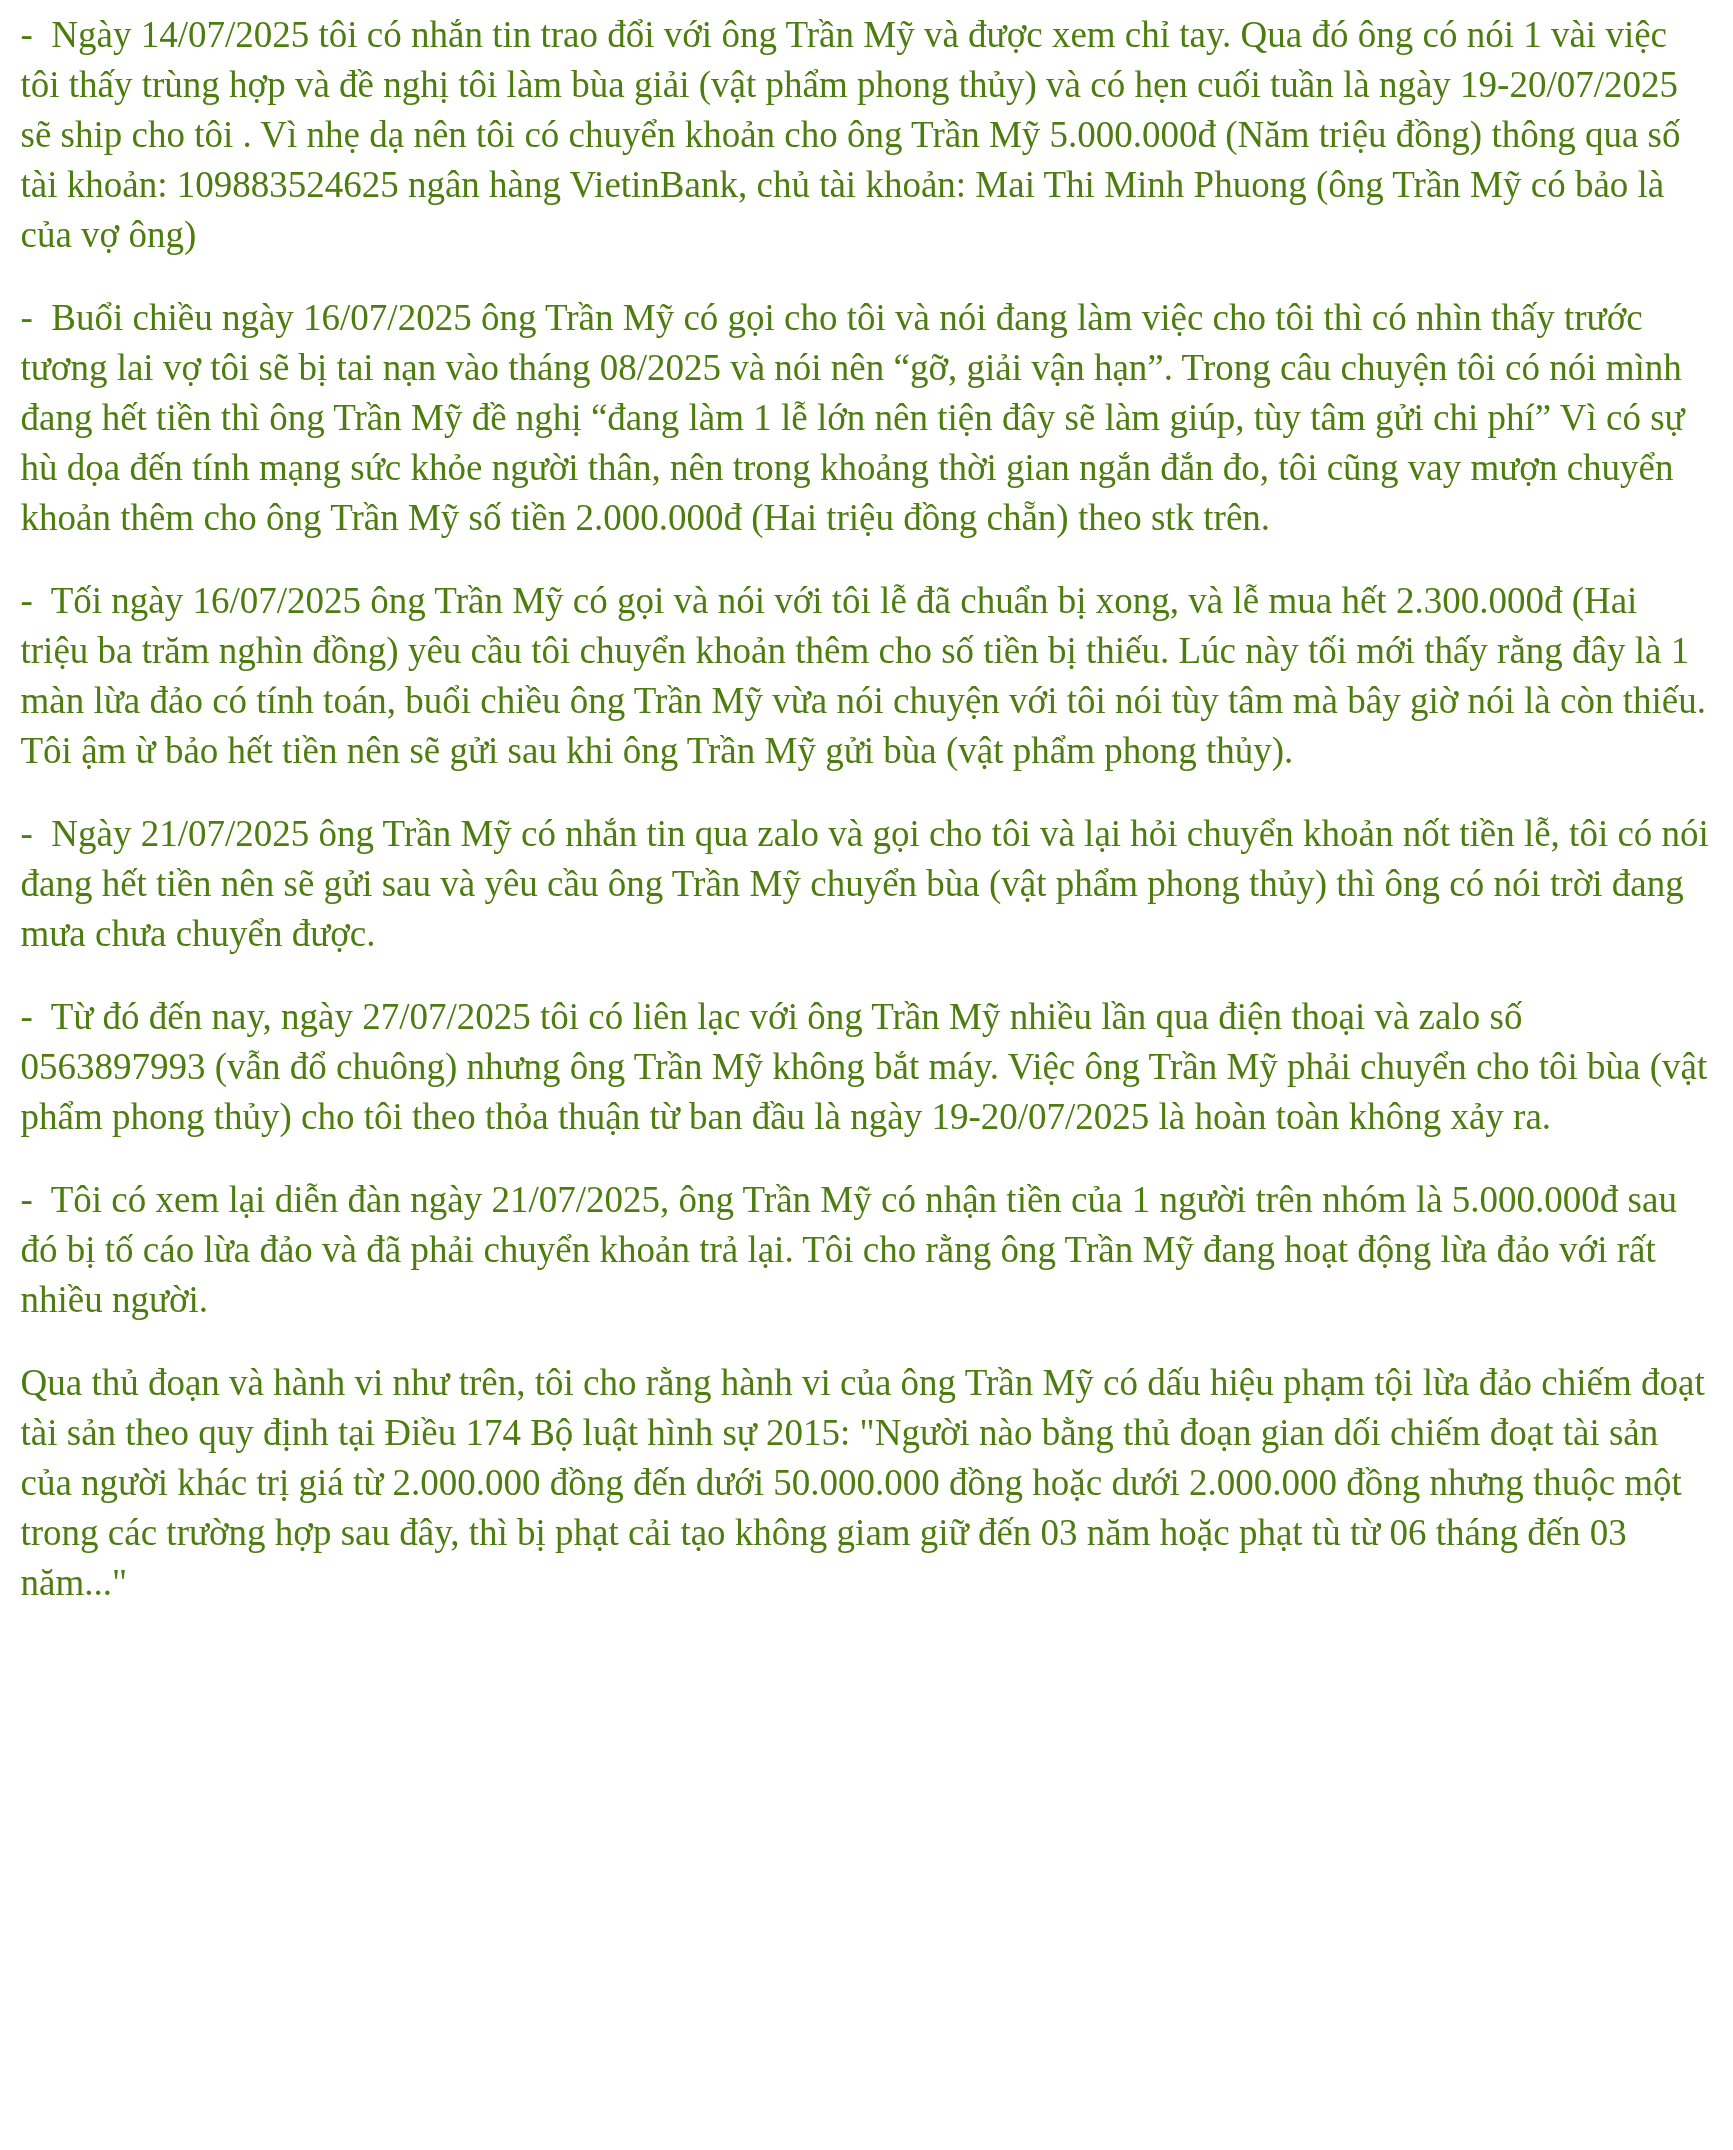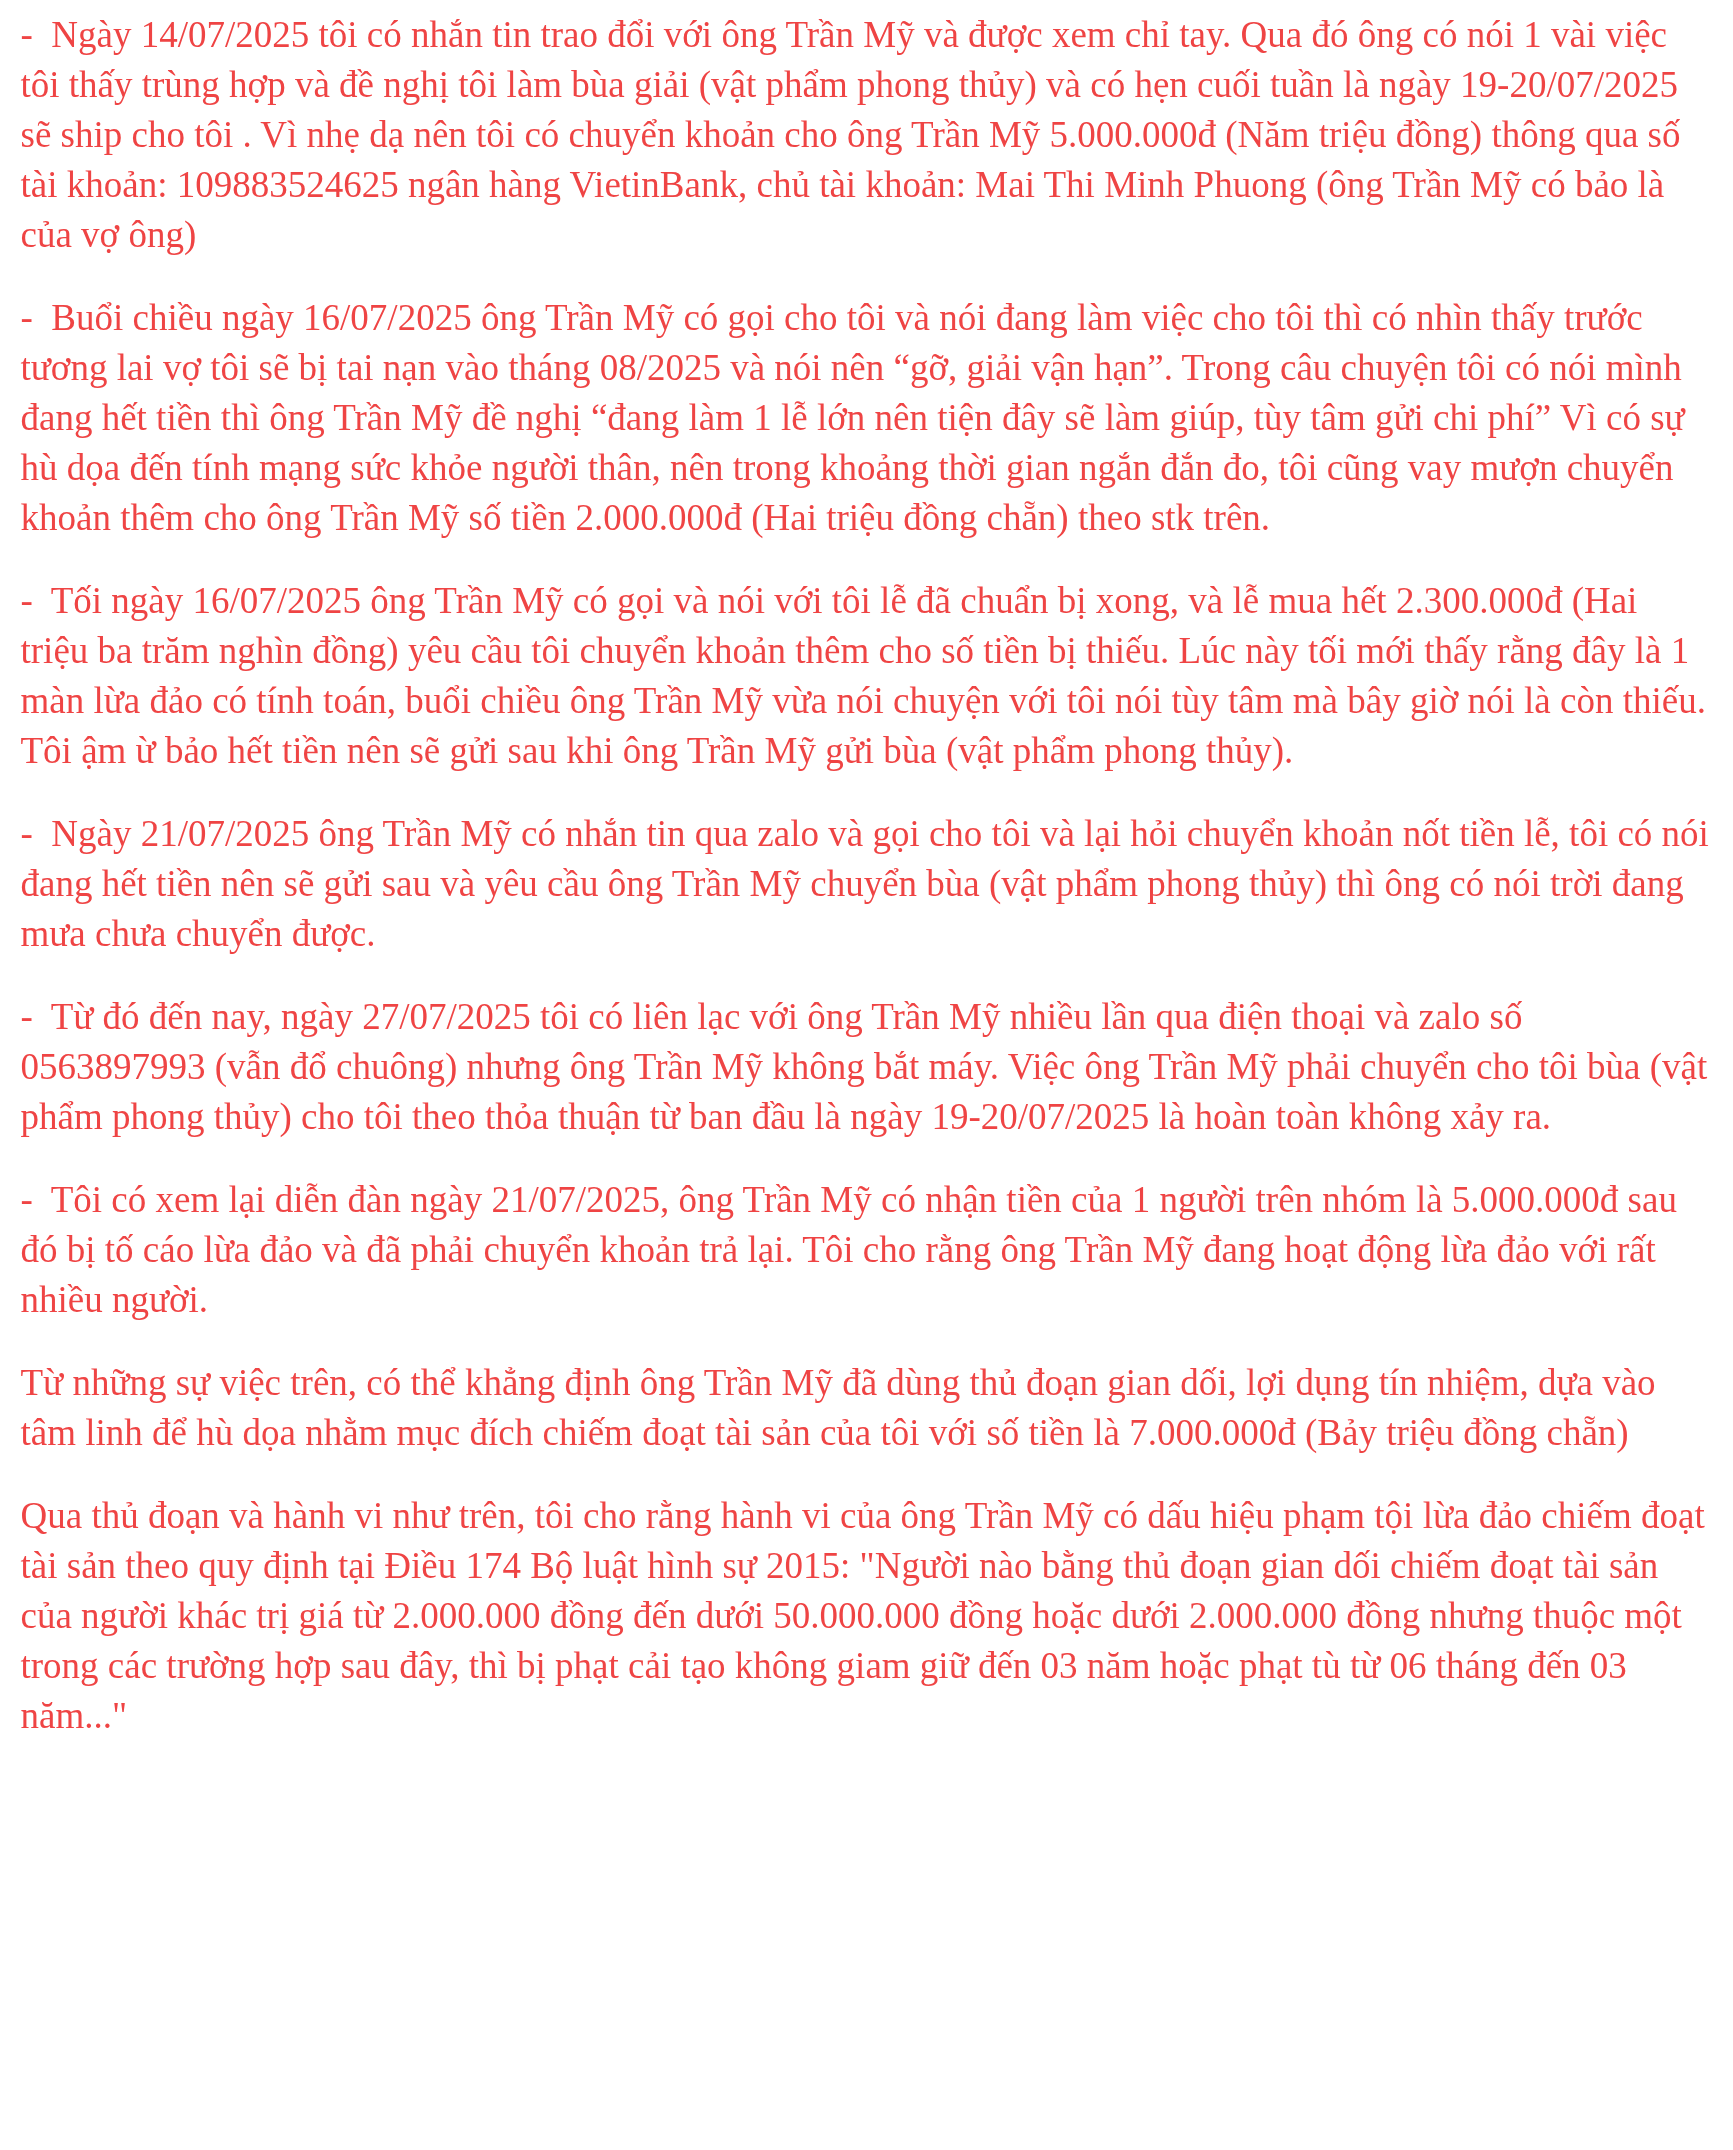--- a/index.html
+++ b/index.html
@@ -10,21 +10,21 @@
   body {
     width: 1734px;
     height: 2151px;
     overflow: hidden;
     box-sizing: border-box;
   }
   .doc {
     box-sizing: border-box;
     width: 1734px;
     padding: 9.8px 23px 0 20.5px;
-    color: #ef4444;
+    color: #4d7c0f;
     font-family: "Liberation Serif", "DejaVu Serif", serif;
     font-size: 37px;
     line-height: 50px;
   }
   .doc p {
     margin: 0 0 33px 0;
     white-space: pre-wrap;
     text-align: left;
     word-spacing: normal;
   }
@@ -32,16 +32,15 @@
 </head>
 <body>
 
 <main class="doc">
   <p>-  Ngày 14/07/2025 tôi có nhắn tin trao đổi với ông Trần Mỹ và được xem chỉ tay. Qua đó ông có nói 1 vài việc tôi thấy trùng hợp và đề nghị tôi làm bùa giải (vật phẩm phong thủy) và có hẹn cuối tuần là ngày 19-20/07/2025 sẽ ship cho tôi . Vì nhẹ dạ nên tôi có chuyển khoản cho ông Trần Mỹ 5.000.000đ (Năm triệu đồng) thông qua số tài khoản: 109883524625 ngân hàng VietinBank, chủ tài khoản: Mai Thi Minh Phuong (ông Trần Mỹ có bảo là của vợ ông)</p>
   <p>-  Buổi chiều ngày 16/07/2025 ông Trần Mỹ có gọi cho tôi và nói đang làm việc cho tôi thì có nhìn thấy trước tương lai vợ tôi sẽ bị tai nạn vào tháng 08/2025 và nói nên “gỡ, giải vận hạn”. Trong câu chuyện tôi có nói mình đang hết tiền thì ông Trần Mỹ đề nghị “đang làm 1 lễ lớn nên tiện đây sẽ làm giúp, tùy tâm gửi chi phí” Vì có sự hù dọa đến tính mạng sức khỏe người thân, nên trong khoảng thời gian ngắn đắn đo, tôi cũng vay mượn chuyển khoản thêm cho ông Trần Mỹ số tiền 2.000.000đ (Hai triệu đồng chẵn) theo stk trên.</p>
   <p>-  Tối ngày 16/07/2025 ông Trần Mỹ có gọi và nói với tôi lễ đã chuẩn bị xong, và lễ mua hết 2.300.000đ (Hai triệu ba trăm nghìn đồng) yêu cầu tôi chuyển khoản thêm cho số tiền bị thiếu. Lúc này tối mới thấy rằng đây là 1 màn lừa đảo có tính toán, buổi chiều ông Trần Mỹ vừa nói chuyện với tôi nói tùy tâm mà bây giờ nói là còn thiếu. Tôi ậm ừ bảo hết tiền nên sẽ gửi sau khi ông Trần Mỹ gửi bùa (vật phẩm phong thủy).</p>
   <p>-  Ngày 21/07/2025 ông Trần Mỹ có nhắn tin qua zalo và gọi cho tôi và lại hỏi chuyển khoản nốt tiền lễ, tôi có nói đang hết tiền nên sẽ gửi sau và yêu cầu ông Trần Mỹ chuyển bùa (vật phẩm phong thủy) thì ông có nói trời đang mưa chưa chuyển được.</p>
   <p>-  Từ đó đến nay, ngày 27/07/2025 tôi có liên lạc với ông Trần Mỹ nhiều lần qua điện thoại và zalo số 0563897993 (vẫn đổ chuông) nhưng ông Trần Mỹ không bắt máy. Việc ông Trần Mỹ phải chuyển cho tôi bùa (vật phẩm phong thủy) cho tôi theo thỏa thuận từ ban đầu là ngày 19-20/07/2025 là hoàn toàn không xảy ra.</p>
   <p>-  Tôi có xem lại diễn đàn ngày 21/07/2025, ông Trần Mỹ có nhận tiền của 1 người trên nhóm là 5.000.000đ sau đó bị tố cáo lừa đảo và đã phải chuyển khoản trả lại. Tôi cho rằng ông Trần Mỹ đang hoạt động lừa đảo với rất nhiều người.</p>
-  <p>Từ những sự việc trên, có thể khẳng định ông Trần Mỹ đã dùng thủ đoạn gian dối, lợi dụng tín nhiệm, dựa vào tâm linh để hù dọa nhằm mục đích chiếm đoạt tài sản của tôi với số tiền là 7.000.000đ (Bảy triệu đồng chẵn)</p>
   <p>Qua thủ đoạn và hành vi như trên, tôi cho rằng hành vi của ông Trần Mỹ có dấu hiệu phạm tội lừa đảo chiếm đoạt tài sản theo quy định tại Điều 174 Bộ luật hình sự 2015: "Người nào bằng thủ đoạn gian dối chiếm đoạt tài sản của người khác trị giá từ 2.000.000 đồng đến dưới 50.000.000 đồng hoặc dưới 2.000.000 đồng nhưng thuộc một trong các trường hợp sau đây, thì bị phạt cải tạo không giam giữ đến 03 năm hoặc phạt tù từ 06 tháng đến 03 năm..."</p>
 </main>
 
 
 </body></html>

